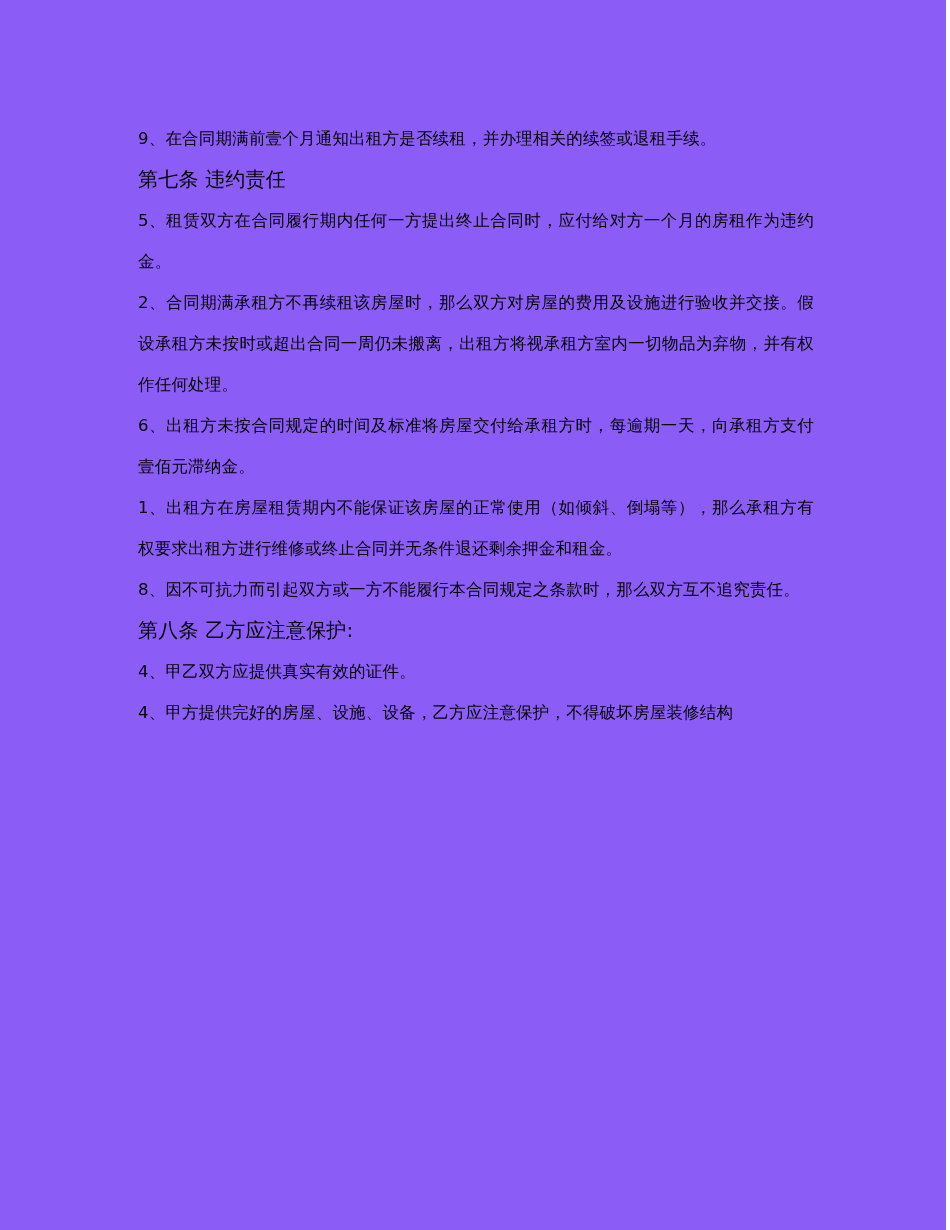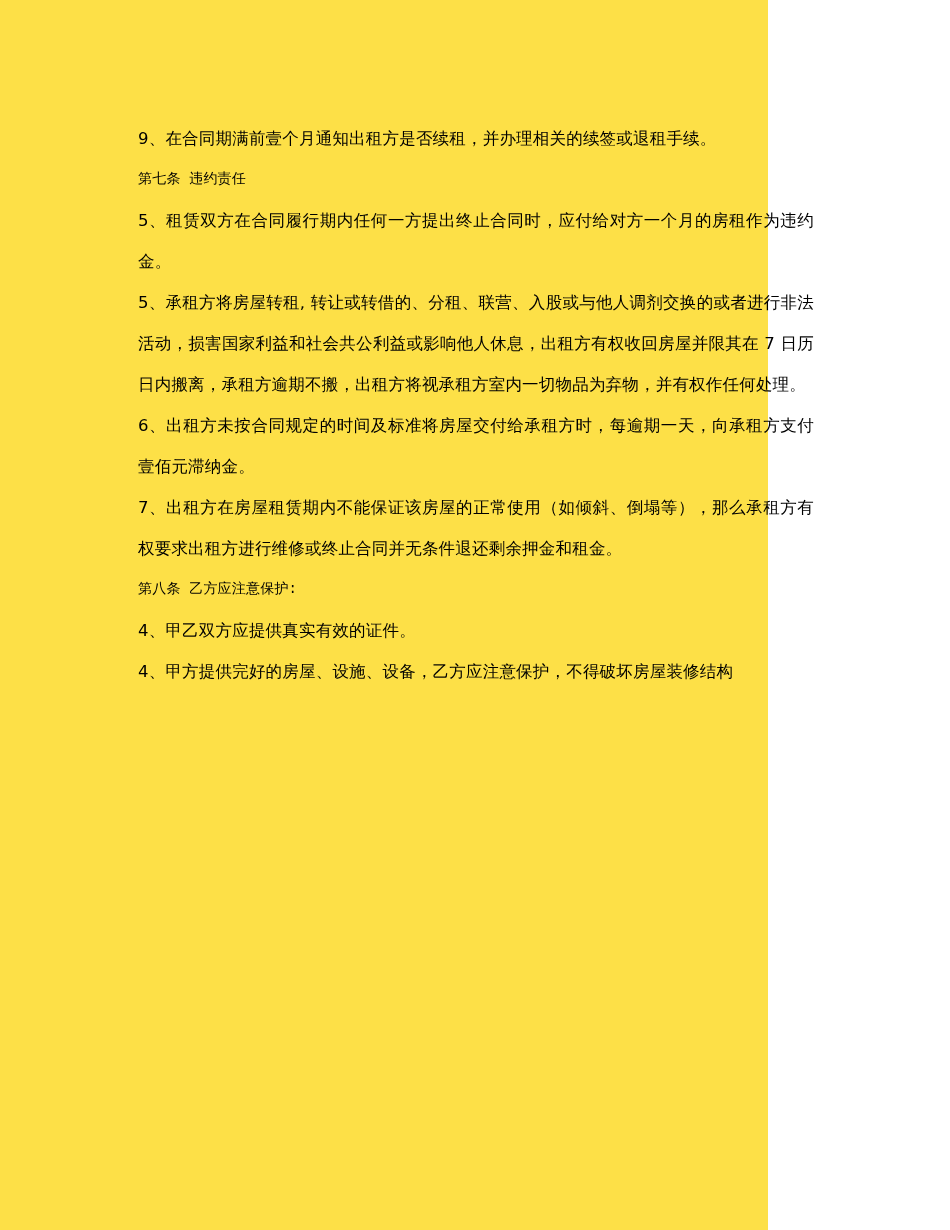--- a/index.html
+++ b/index.html
@@ -8,51 +8,51 @@
     background: #ffffff;
   }
   body {
     width: 950px;
     height: 1230px;
     font-family: "DejaVu Sans", "Liberation Sans", sans-serif;
     color: #000000;
   }
   .page {
     position: relative;
-    width: 768px;
+    width: 946px;
     height: 1230px;
     box-sizing: border-box;
     padding: 118px 138px 0 138px;
-    background: #fde047;
+    background: #8b5cf6;
   }
   .doc-body {
     width: 676px;
   }
   .para {
     font-size: 16.5px;
     line-height: 41px;
     text-align: justify;
     text-justify: inter-ideograph;
     margin: 0;
     letter-spacing: 0.2px;
     word-break: break-all;
   }
   .para.heading {
-    font-size: 14px;
-    font-family: Liberation Mono, monospace;
+    font-size: 20px;
   }
 </style>
 </head>
 <body>
 
 <div class="page">
   <div class="doc-body">
     <p class="para">9、在合同期满前壹个月通知出租方是否续租，并办理相关的续签或退租手续。</p>
     <p class="para heading">第七条 违约责任</p>
     <p class="para">5、租赁双方在合同履行期内任何一方提出终止合同时，应付给对方一个月的房租作为违约金。</p>
-    <p class="para">5、承租方将房屋转租, 转让或转借的、分租、联营、入股或与他人调剂交换的或者进行非法活动，损害国家利益和社会共公利益或影响他人休息，出租方有权收回房屋并限其在 7 日历日内搬离，承租方逾期不搬，出租方将视承租方室内一切物品为弃物，并有权作任何处理。</p>
+    <p class="para">2、合同期满承租方不再续租该房屋时，那么双方对房屋的费用及设施进行验收并交接。假设承租方未按时或超出合同一周仍未搬离，出租方将视承租方室内一切物品为弃物，并有权作任何处理。</p>
     <p class="para">6、出租方未按合同规定的时间及标准将房屋交付给承租方时，每逾期一天，向承租方支付壹佰元滞纳金。</p>
-    <p class="para">7、出租方在房屋租赁期内不能保证该房屋的正常使用（如倾斜、倒塌等），那么承租方有权要求出租方进行维修或终止合同并无条件退还剩余押金和租金。</p>
+    <p class="para">1、出租方在房屋租赁期内不能保证该房屋的正常使用（如倾斜、倒塌等），那么承租方有权要求出租方进行维修或终止合同并无条件退还剩余押金和租金。</p>
+    <p class="para">8、因不可抗力而引起双方或一方不能履行本合同规定之条款时，那么双方互不追究责任。</p>
     <p class="para heading">第八条 乙方应注意保护:</p>
     <p class="para">4、甲乙双方应提供真实有效的证件。</p>
     <p class="para">4、甲方提供完好的房屋、设施、设备，乙方应注意保护，不得破坏房屋装修结构</p>
   </div>
 </div>
 
 </body></html>

